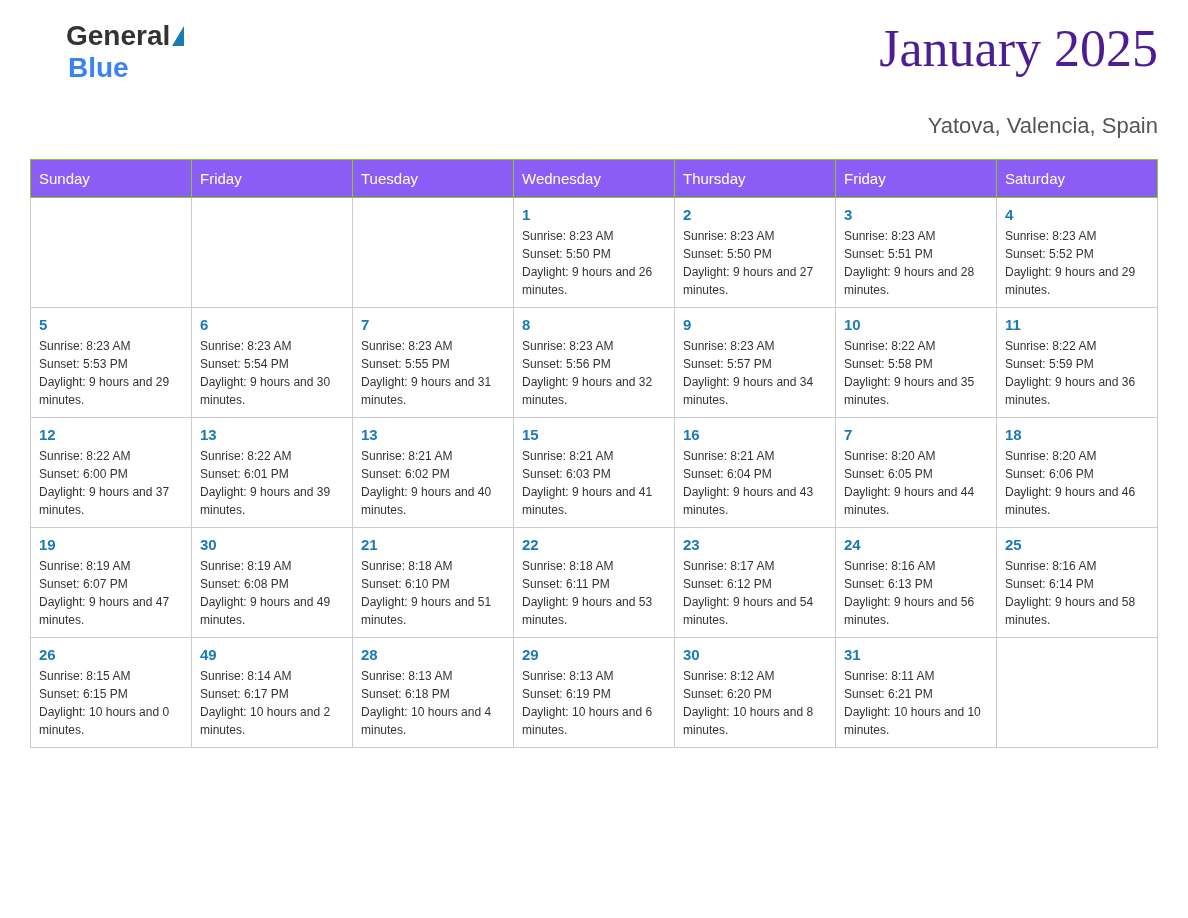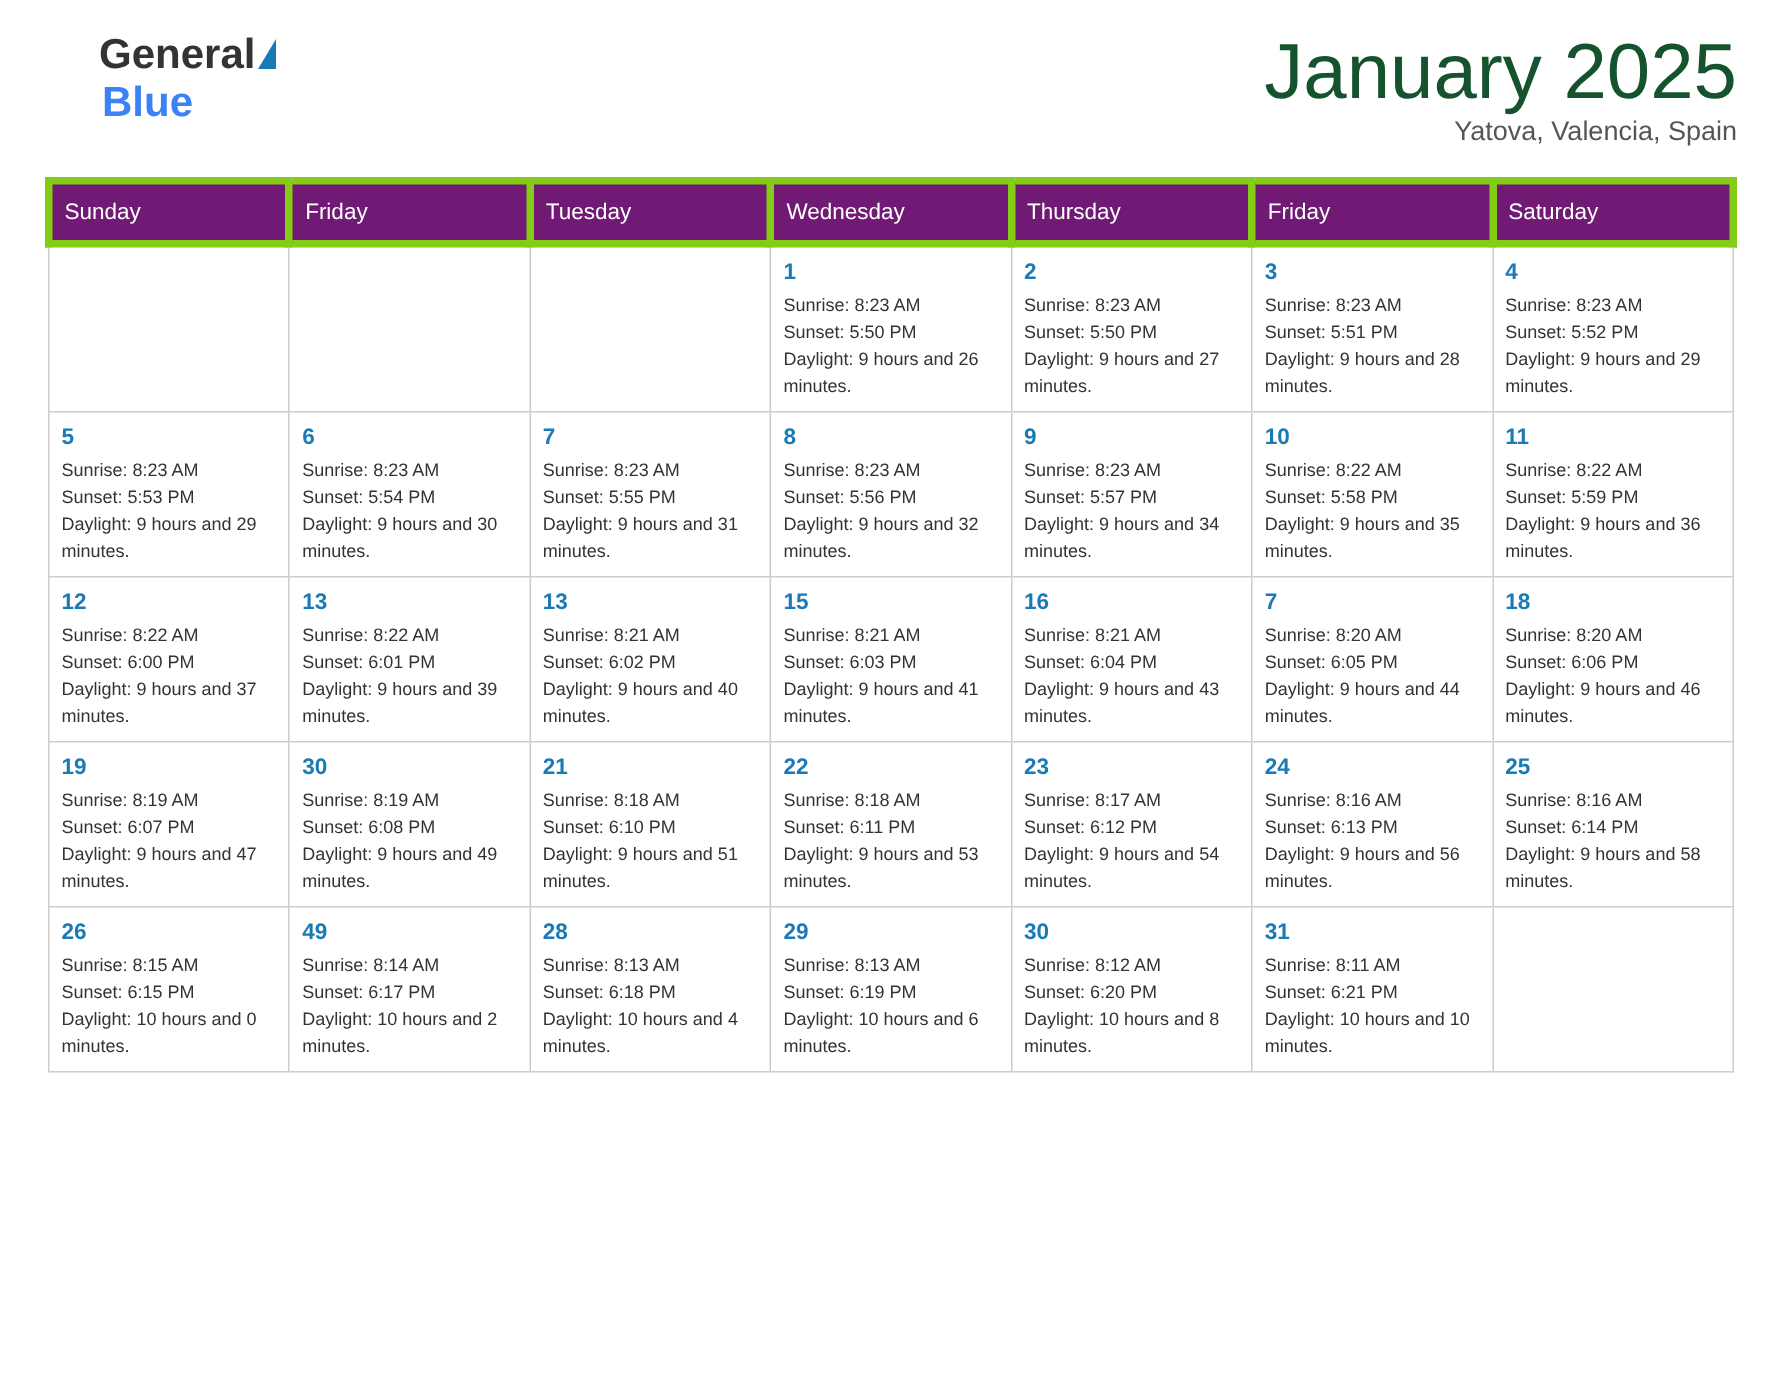--- a/index.html
+++ b/index.html
@@ -37,41 +37,43 @@
       font-weight: bold;
       color: #3b82f6;
       margin-left: 2px;
     }
     .title-block {
       text-align: right;
     }
     .title-block h1 {
       font-size: 52px;
       font-weight: normal;
-      color: #14532d;
+      color: #4c1d95;
       line-height: 1.1;
+      font-family: Liberation Serif, serif;
     }
     .title-block h2 {
-      font-size: 18px;
+      font-size: 22px;
       font-weight: normal;
       color: #555;
+      margin-top: 36px;
     }
     .calendar {
       width: 100%;
       border-collapse: collapse;
       border: 1px solid #ccc;
     }
     .calendar thead tr th {
-      background-color: #701a75;
+      background-color: #8b5cf6;
       color: #fff;
       padding: 10px 8px;
       font-size: 15px;
       font-weight: normal;
       text-align: left;
-      border: 5px solid #84cc16;
+      border: 1px solid #84cc16;
     }
     .calendar tbody tr td {
       vertical-align: top;
       padding: 8px 8px;
       border: 1px solid #ccc;
       font-size: 12.5px;
       color: #333;
       width: calc(100% / 7);
       min-height: 110px;
     }

